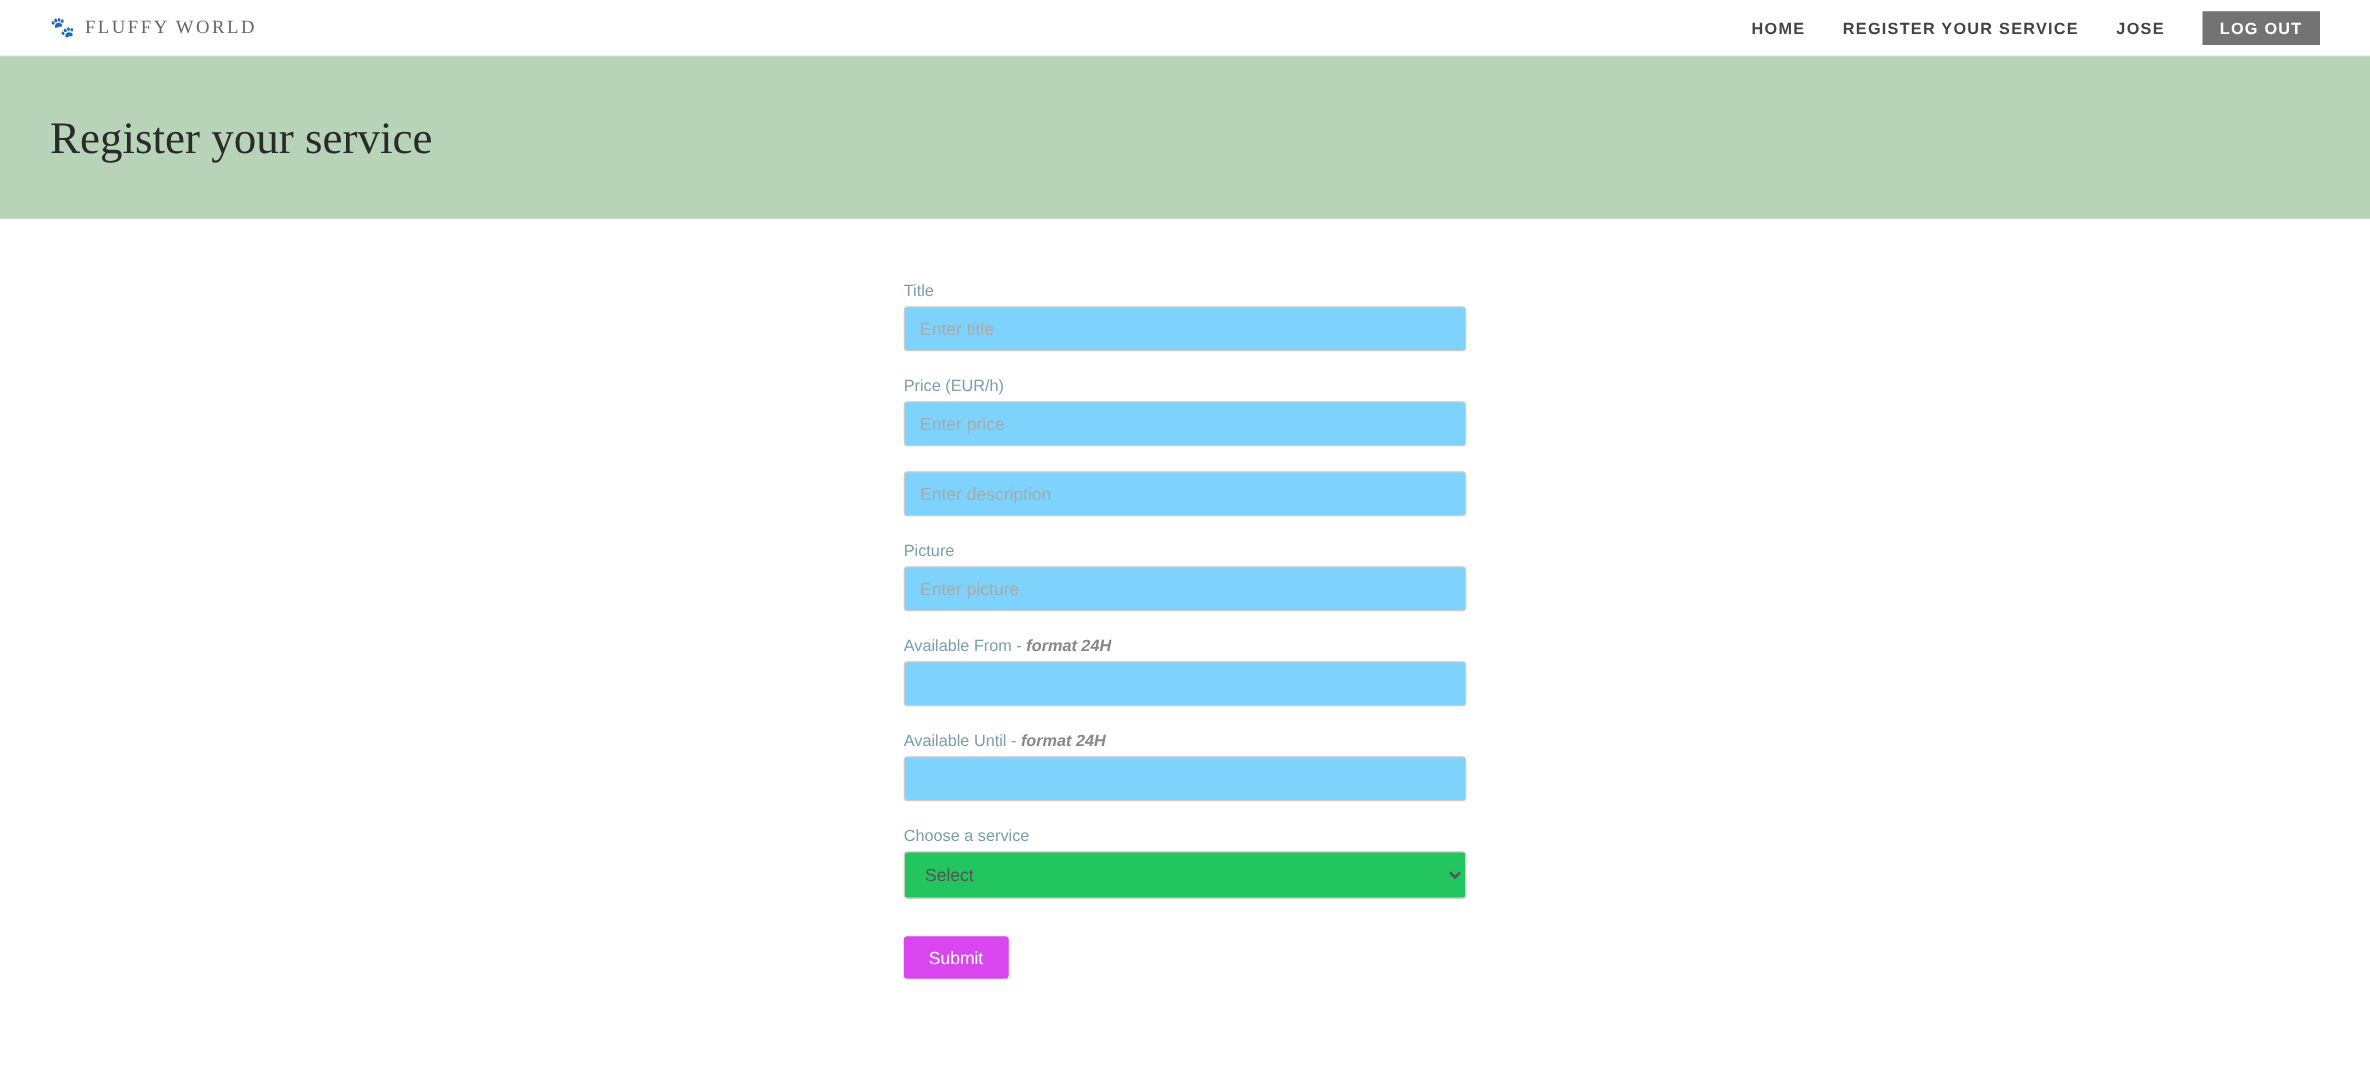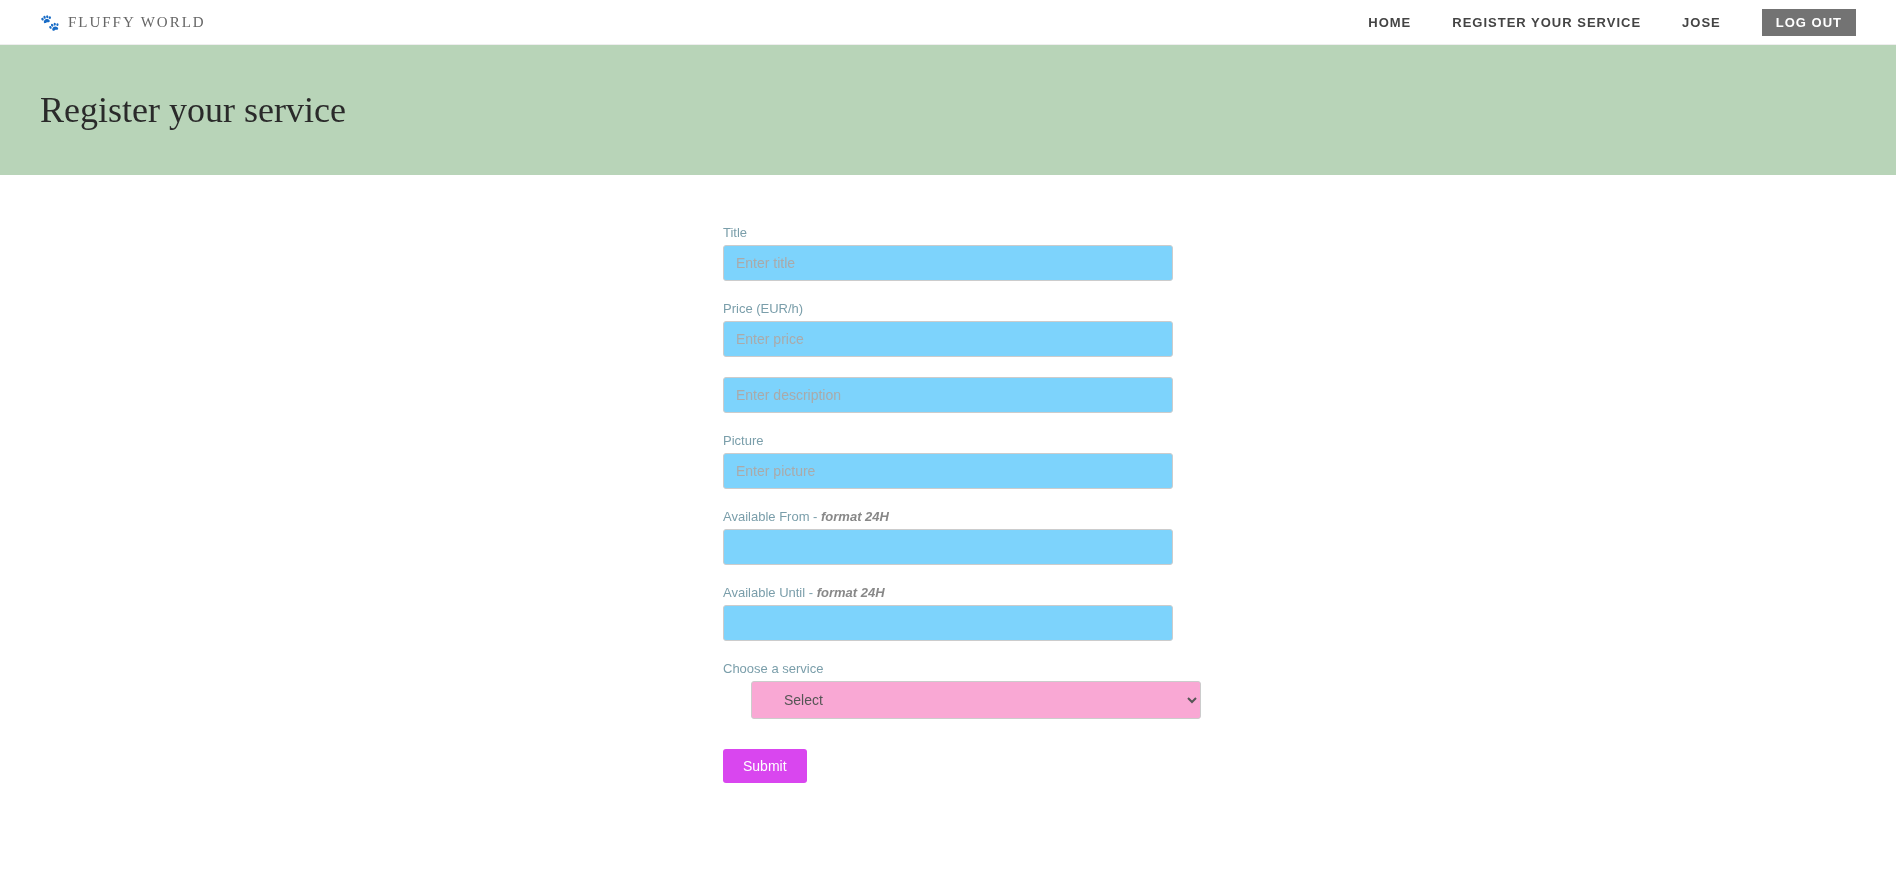--- a/index.html
+++ b/index.html
@@ -37,21 +37,21 @@
     }
 
     .paw-icon {
       font-size: 16px;
       color: #7a9e7e;
     }
 
     .navbar-links {
       display: flex;
       align-items: center;
-      gap: 41px;
+      gap: 30px;
       margin-left: 40px;
     }
 
     .nav-link {
       font-family: Arial, sans-serif;
       font-size: 13px;
       color: #444;
       text-decoration: none;
       letter-spacing: 1px;
       font-weight: 600;
@@ -134,31 +134,30 @@
       outline: none;
       background: #7dd3fc;
     }
 
     .form-input::placeholder {
       color: #aaaaaa;
     }
 
     .form-select {
       width: 100%;
-      padding: 9px 28px;
+      padding: 9px 12px;
       border: 1px solid #cccccc;
       border-radius: 3px;
       font-size: 14px;
       font-family: Arial, sans-serif;
       color: #555;
       outline: none;
-      background: #f9a8d4;
+      background: #22c55e;
       appearance: auto;
       cursor: pointer;
-      margin-left: 28px;
     }
 
     .submit-btn {
       background: #d946ef;
       color: #ffffff;
       border: none;
       padding: 9px 20px;
       font-size: 14px;
       font-family: Arial, sans-serif;
       cursor: pointer;

